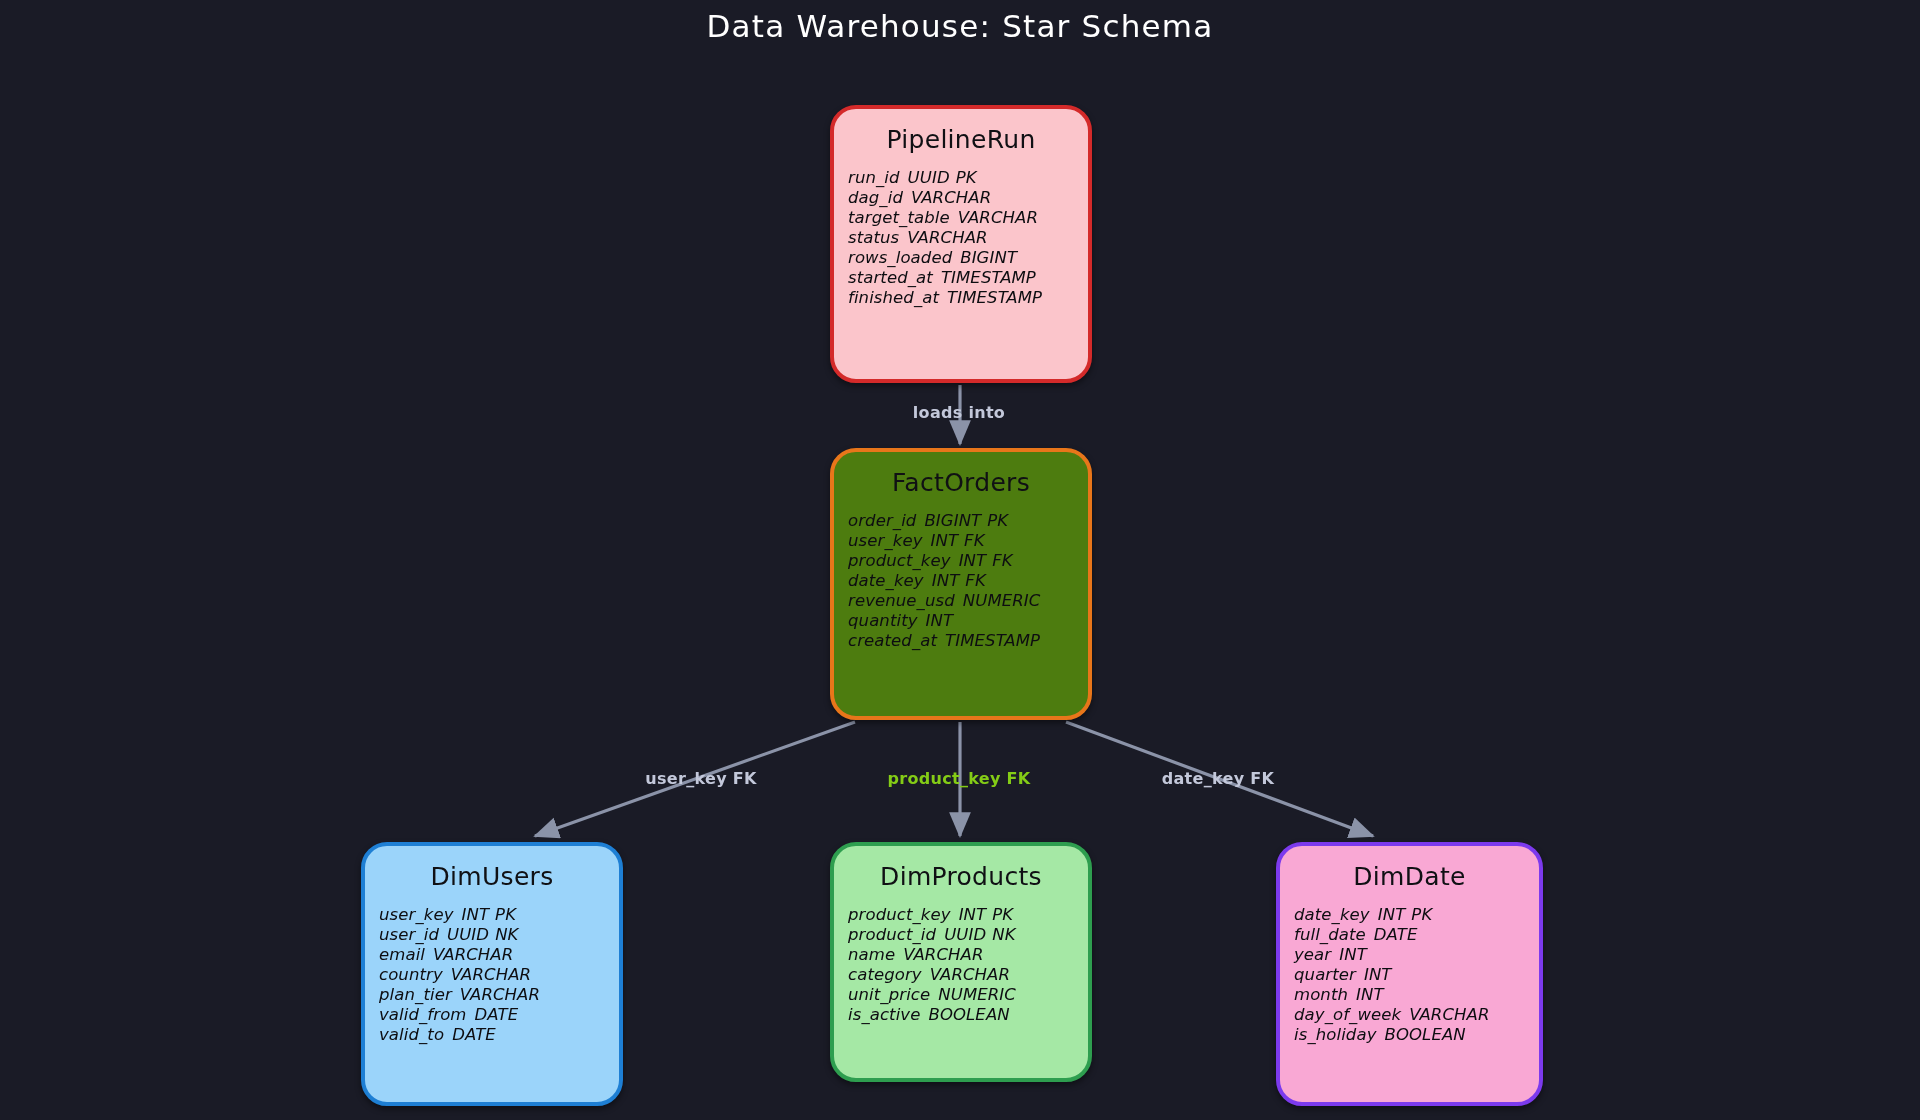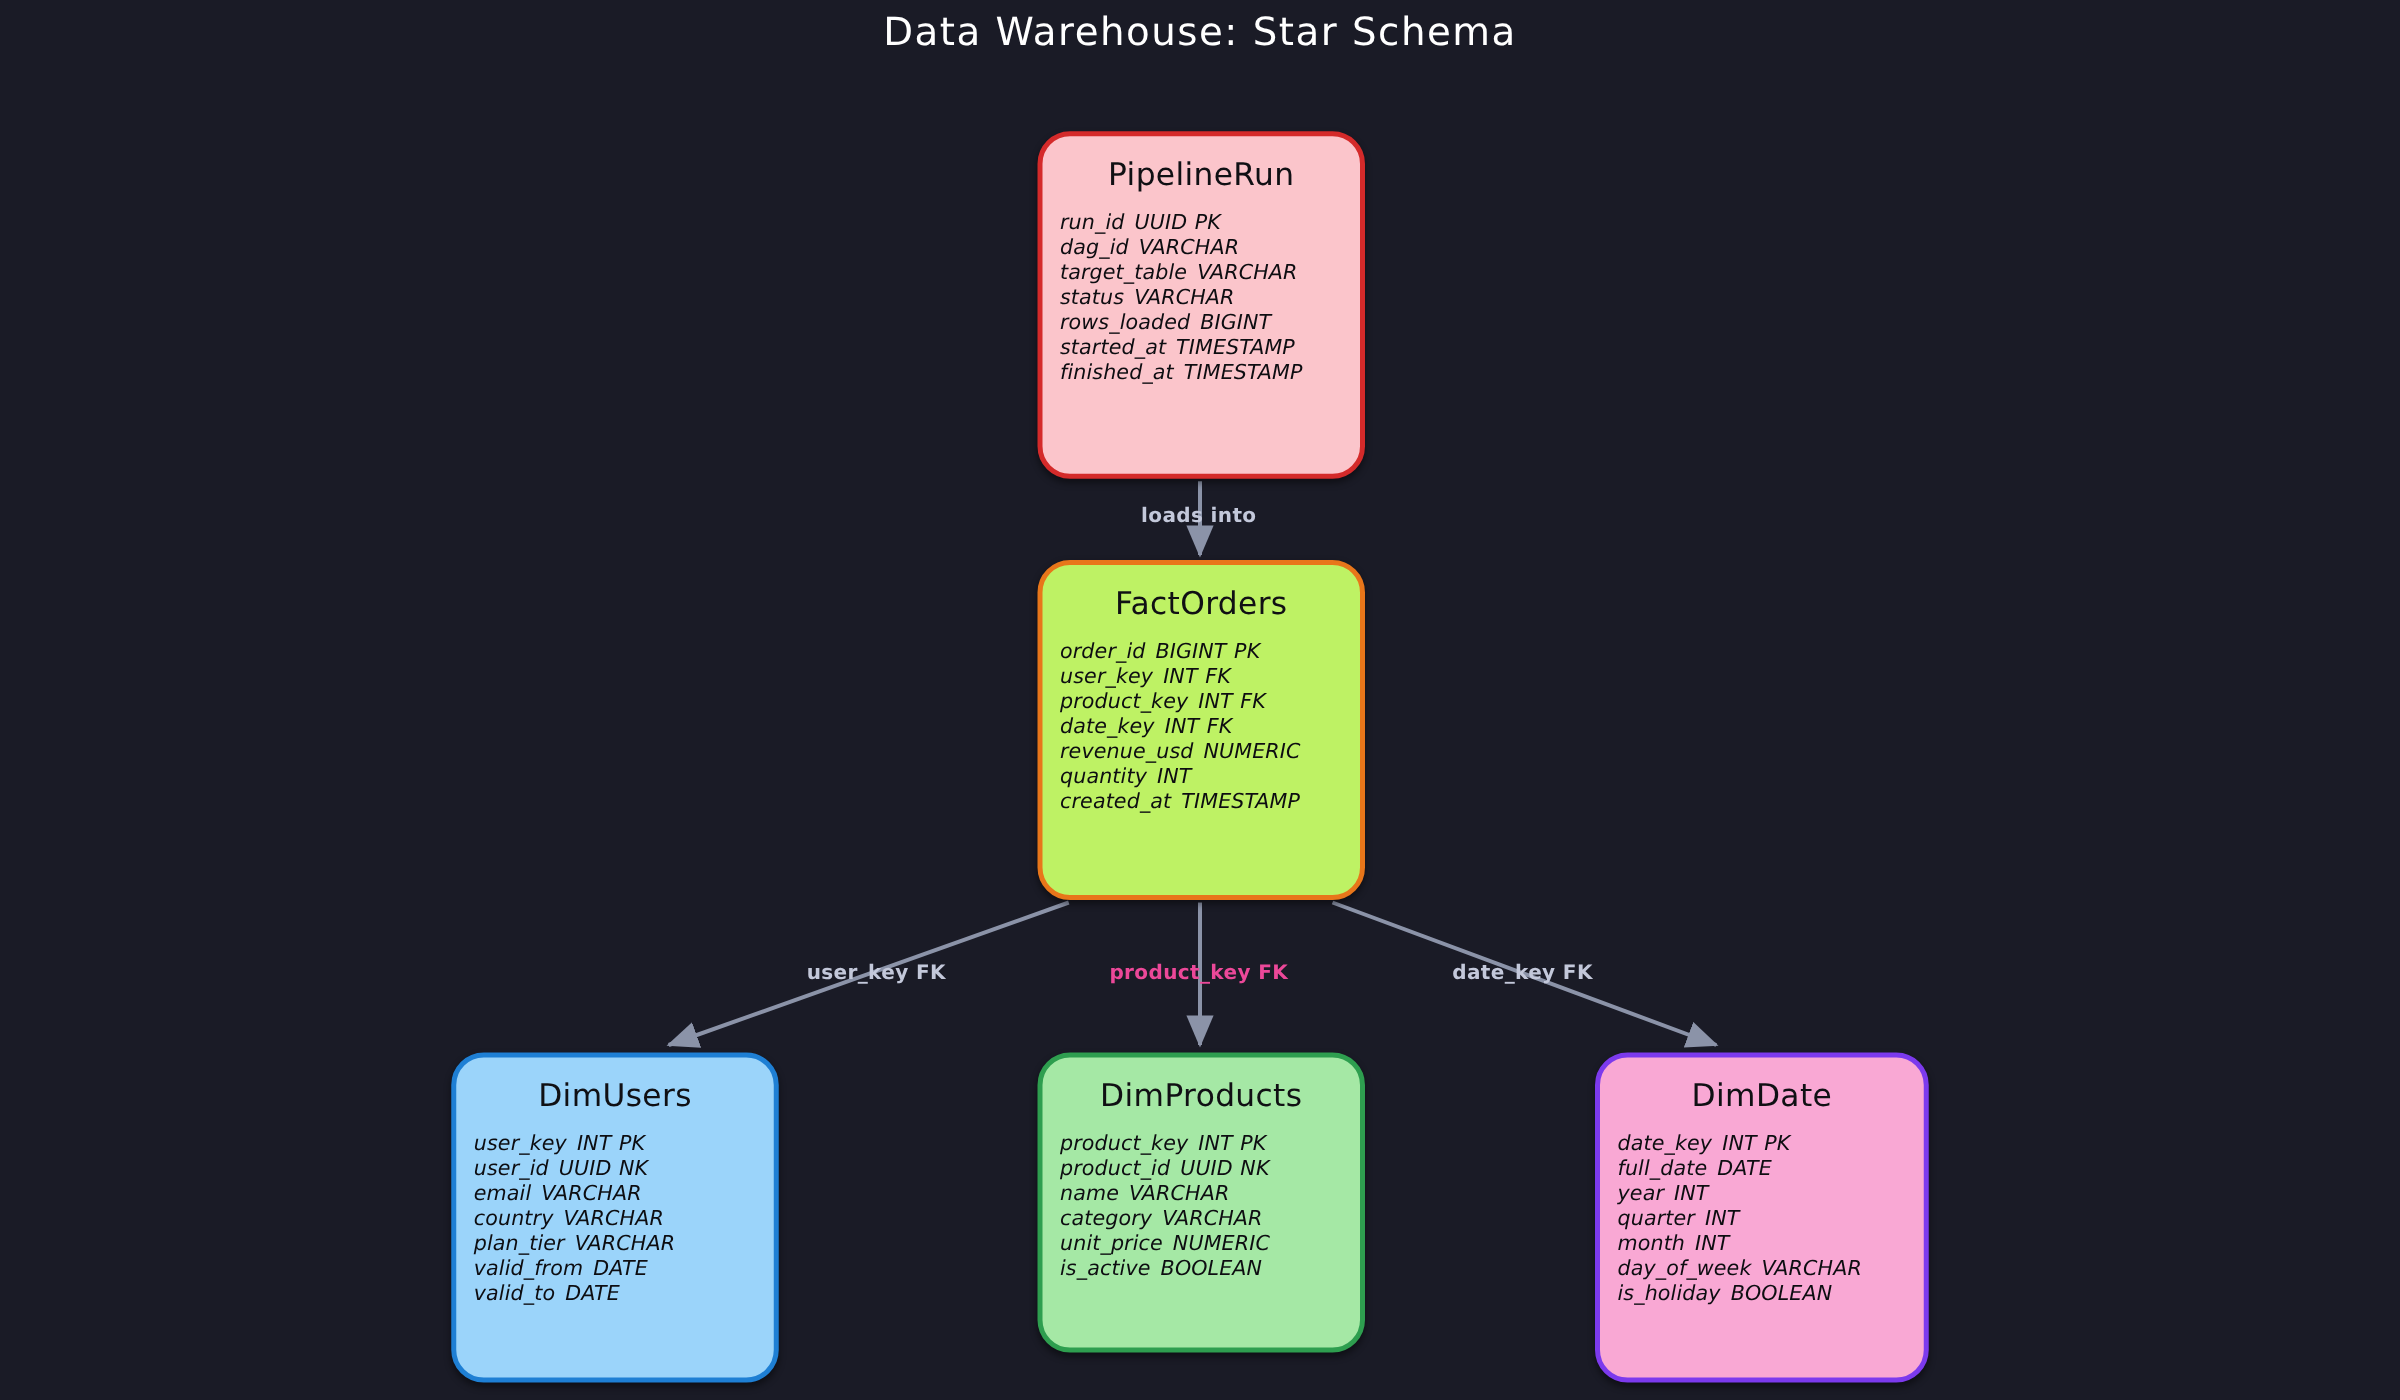--- a/index.html
+++ b/index.html
@@ -116,21 +116,21 @@
         <div class="field-list">
           <div class="field-row"><span>run_id</span><span class="field-type">UUID</span><span class="field-key">PK</span></div>
           <div class="field-row"><span>dag_id</span><span class="field-type">VARCHAR</span></div>
           <div class="field-row"><span>target_table</span><span class="field-type">VARCHAR</span></div>
           <div class="field-row"><span>status</span><span class="field-type">VARCHAR</span></div>
           <div class="field-row"><span>rows_loaded</span><span class="field-type">BIGINT</span></div>
           <div class="field-row"><span>started_at</span><span class="field-type">TIMESTAMP</span></div>
           <div class="field-row"><span>finished_at</span><span class="field-type">TIMESTAMP</span></div>
         </div>
       </div>
-      <div class="entity-box" style="left: 830px; top: 448px; width: 262px; height: 272px; background: #bef264; border-color: rgb(232, 118, 26);">
+      <div class="entity-box" style="left: 830px; top: 448px; width: 262px; height: 272px; background: #4d7c0f; border-color: rgb(232, 118, 26);">
         <div class="entity-title">FactOrders</div>
         <div class="field-list">
           <div class="field-row"><span>order_id</span><span class="field-type">BIGINT</span><span class="field-key">PK</span></div>
           <div class="field-row"><span>user_key</span><span class="field-type">INT</span><span class="field-key">FK</span></div>
           <div class="field-row"><span>product_key</span><span class="field-type">INT</span><span class="field-key">FK</span></div>
           <div class="field-row"><span>date_key</span><span class="field-type">INT</span><span class="field-key">FK</span></div>
           <div class="field-row"><span>revenue_usd</span><span class="field-type">NUMERIC</span></div>
           <div class="field-row"><span>quantity</span><span class="field-type">INT</span></div>
           <div class="field-row"><span>created_at</span><span class="field-type">TIMESTAMP</span></div>
         </div>
@@ -167,17 +167,17 @@
           <div class="field-row"><span>quarter</span><span class="field-type">INT</span></div>
           <div class="field-row"><span>month</span><span class="field-type">INT</span></div>
           <div class="field-row"><span>day_of_week</span><span class="field-type">VARCHAR</span></div>
           <div class="field-row"><span>is_holiday</span><span class="field-type">BOOLEAN</span></div>
         </div>
       </div>
     </div>
   <div id="edge-label-layer">
       <div class="edge-label" style="left: 959px; top: 412px; color: rgb(195, 200, 218);">loads into</div>
       <div class="edge-label" style="left: 701px; top: 778px; color: rgb(195, 200, 218);">user_key FK</div>
-      <div class="edge-label" style="left: 959px; top: 778px; color: #ec4899;">product_key FK</div>
+      <div class="edge-label" style="left: 959px; top: 778px; color: #84cc16;">product_key FK</div>
       <div class="edge-label" style="left: 1218px; top: 778px; color: rgb(195, 200, 218);">date_key FK</div>
     </div>
 
 </div>
 
 </body></html>

